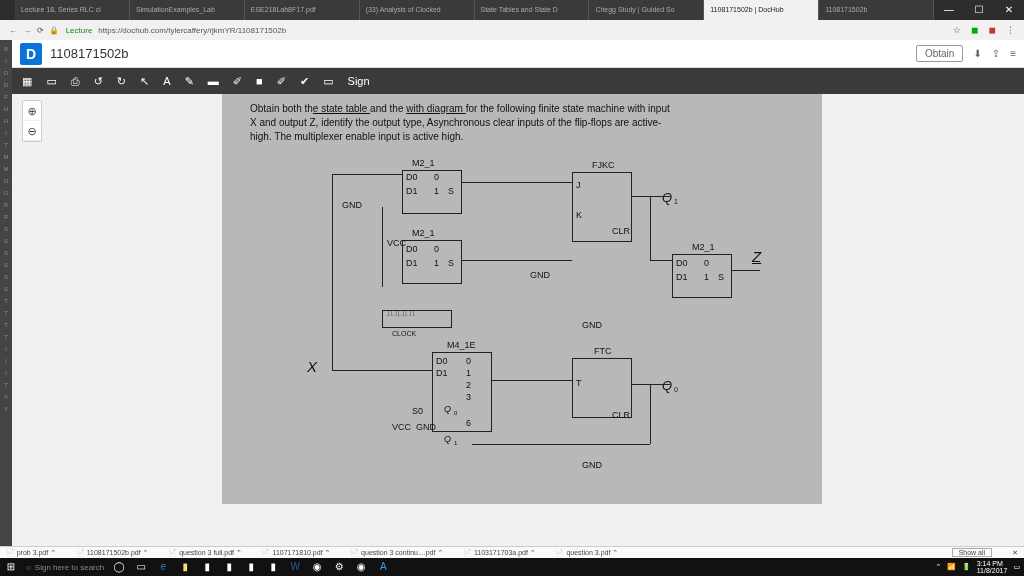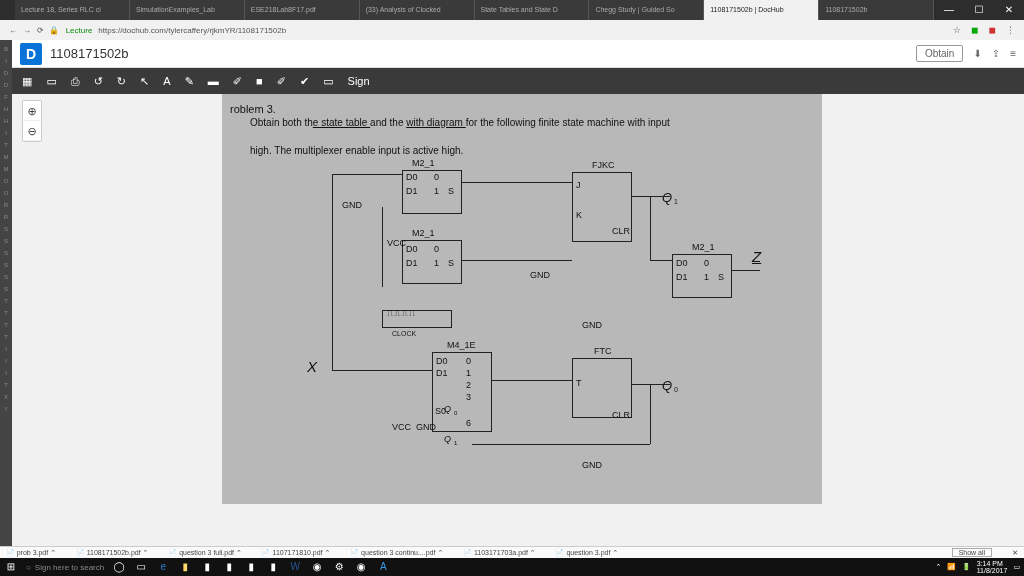--- a/index.html
+++ b/index.html
@@ -138,24 +138,23 @@
   <span>▭</span>
   <span class="sign">Sign</span>
  </div>
  <div class="viewer">
   <div class="zoomctl">
    <div>⊕</div>
    <div>⊖</div>
   </div>
   <div class="page">
    <div class="problem">
-    <div style="font-size:11px">roblem 3.</div>
     <div style="padding-left:20px">
      <span>Obtain both th</span><u>e state table </u><span>and the </span><u>with diagram </u><span>for the following finite state machine with input</span><br>
-     <br>
+     <span>X and output Z, identify the output type, Asynchronous clear inputs of the flip-flops are active-</span><br>
      <span>high. The multiplexer enable input is active high.</span>
     </div>
    </div>
    <div class="diagram">
 
     <div class="box" style="left:130px;top:10px;width:60px;height:44px"></div>
     <span class="lbl" style="left:140px;top:-2px">M2_1</span>
     <span class="lbl" style="left:134px;top:12px">D0</span>
     <span class="lbl" style="left:134px;top:26px">D1</span>
     <span class="lbl" style="left:176px;top:26px">S</span>
@@ -199,21 +198,21 @@
 
     <div class="box" style="left:160px;top:192px;width:60px;height:80px"></div>
     <span class="lbl" style="left:175px;top:180px">M4_1E</span>
     <span class="lbl" style="left:164px;top:196px">D0</span>
     <span class="lbl" style="left:194px;top:196px">0</span>
     <span class="lbl" style="left:164px;top:208px">D1</span>
     <span class="lbl" style="left:194px;top:208px">1</span>
     <span class="lbl" style="left:194px;top:220px">2</span>
     <span class="lbl" style="left:194px;top:232px">3</span>
     <span class="lbl" style="left:194px;top:258px">6</span>
-    <span class="lbl" style="left:163px;top:246px">S0</span>
+    <span class="lbl" style="left:140px;top:246px">S0</span>
     <span class="lbl" style="left:120px;top:262px">VCC</span>
     <span class="lbl" style="left:144px;top:262px">GND</span>
 
     <div class="box" style="left:300px;top:198px;width:60px;height:60px"></div>
     <span class="lbl" style="left:322px;top:186px">FTC</span>
     <span class="lbl" style="left:304px;top:218px">T</span>
     <span class="lbl" style="left:340px;top:250px">CLR</span>
     <span class="lbl" style="left:390px;top:218px;font-style:italic;font-size:13px">Q</span>
     <span class="lbl" style="left:402px;top:226px;font-size:7px">0</span>
     <span class="lbl" style="left:310px;top:300px">GND</span>

